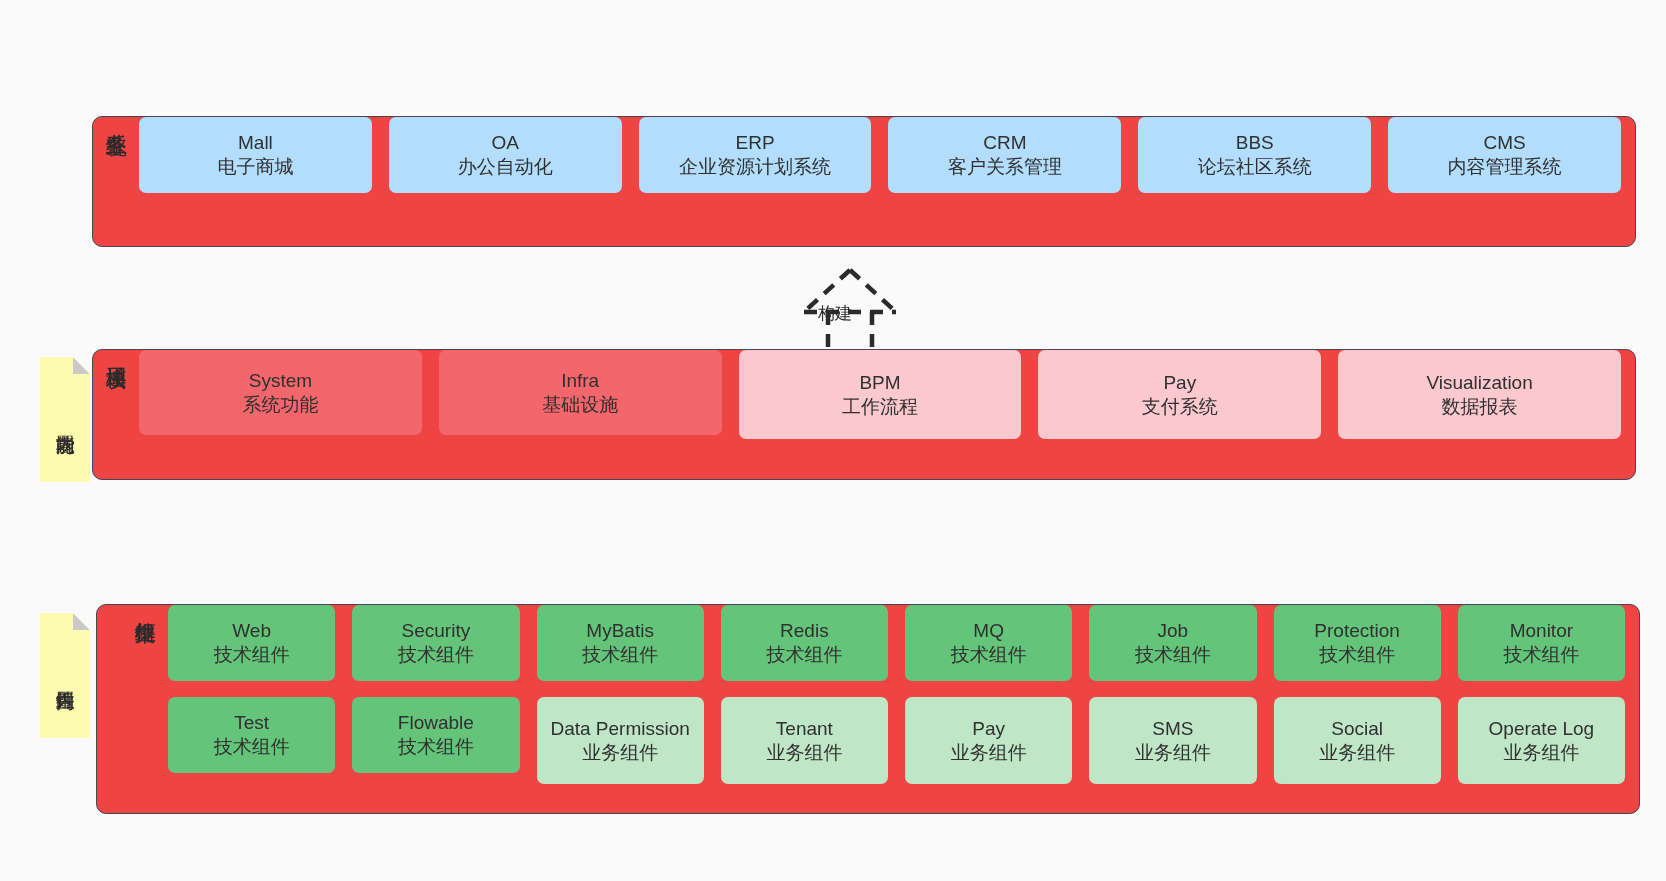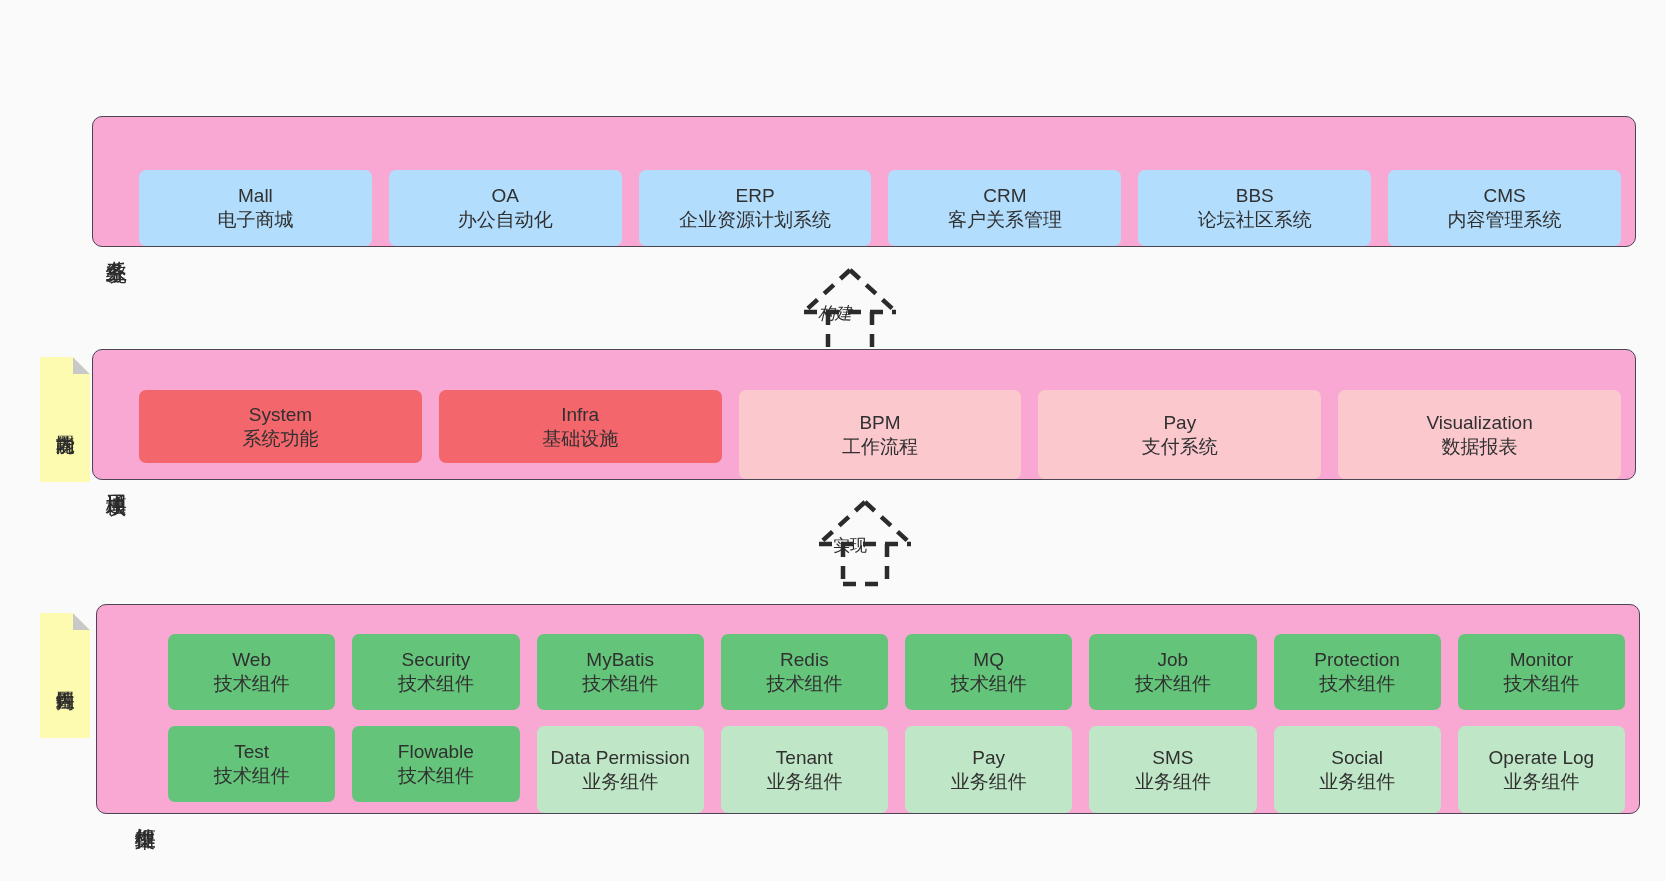--- a/index.html
+++ b/index.html
@@ -17,26 +17,26 @@
   }
 
   .canvas {
     position: absolute;
     inset: 0;
   }
 
   
   .layer {
     position: absolute;
-    background: #f9a8d4;
+    background: #ef4444;
     border: 1.6px solid #4a4453;
     border-radius: 10px;
     box-sizing: border-box;
     display: flex;
-    align-items: flex-end;
+    align-items: flex-start;
   }
   .layer-title {
     flex: 0 0 auto;
     width: 46px;
     display: flex;
     align-items: center;
     justify-content: center;
     font-size: 21px;
     line-height: 1.07;
     letter-spacing: 0.5px;
@@ -72,21 +72,21 @@
     font-size: 19px;
     line-height: 1.26;
     color: #303030;
     padding: 4px 6px;
     box-sizing: border-box;
   }
   .box .ln { display: block; white-space: nowrap; }
   .box .ln.wrap { white-space: normal; }
 
   .box.blue   { background: #b2ddfc; height: 76px; }
-  .box.red    { background: #f2666c; height: 73px; }
+  .box.red    { background: #f2666c; height: 85px; }
   .box.pink   { background: #fbc8ce; height: 89px; }
   .box.green  { background: #64c47a; height: 76px; }
   .box.lgreen { background: #bfe6c6; height: 87px; }
 
   
   .note {
     position: absolute;
     width: 50px;
     background: #fdfbaf;
     box-sizing: border-box;
@@ -159,21 +159,21 @@
 
         <div class="box blue">
           <span class="ln">CMS</span>
           <span class="ln">内容管理系统</span>
         </div>
 
       </div>
     </div>
   </div>
 
-  <div class="arrow" style="left:800px; top:268px; width:100px; height:86px;font-style:italic;">
+  <div class="arrow" style="left:800px; top:268px; width:100px; height:86px;">
     <svg width="100" height="86" viewBox="0 0 100 86" fill="none">
       <path d="M50 2 L96 44" stroke="#2b2b2b" stroke-width="4.5" stroke-dasharray="13 9" stroke-linecap="butt"></path>
       <path d="M50 2 L4 44" stroke="#2b2b2b" stroke-width="4.5" stroke-dasharray="13 9" stroke-linecap="butt"></path>
       <path d="M4 44 L96 44" stroke="#2b2b2b" stroke-width="4.5" stroke-dasharray="13 9" stroke-linecap="butt"></path>
       <path d="M28 44 L28 84" stroke="#2b2b2b" stroke-width="4.5" stroke-dasharray="13 9" stroke-linecap="butt"></path>
       <path d="M72 44 L72 84" stroke="#2b2b2b" stroke-width="4.5" stroke-dasharray="13 9" stroke-linecap="butt"></path>
       <path d="M28 84 L72 84" stroke="#2b2b2b" stroke-width="4.5" stroke-dasharray="13 9" stroke-linecap="butt"></path>
     </svg>
     <span class="arrow-label" style="left:18px; top:34px;">构建</span>
   </div>
@@ -211,31 +211,20 @@
 
         <div class="box pink">
           <span class="ln">Visualization</span>
           <span class="ln">数据报表</span>
         </div>
 
       </div>
     </div>
   </div>
 
-  <div class="arrow" style="left:815px; top:500px; width:100px; height:86px;">
-    <svg width="100" height="86" viewBox="0 0 100 86" fill="none">
-      <path d="M50 2 L96 44" stroke="#2b2b2b" stroke-width="4.5" stroke-dasharray="13 9" stroke-linecap="butt"></path>
-      <path d="M50 2 L4 44" stroke="#2b2b2b" stroke-width="4.5" stroke-dasharray="13 9" stroke-linecap="butt"></path>
-      <path d="M4 44 L96 44" stroke="#2b2b2b" stroke-width="4.5" stroke-dasharray="13 9" stroke-linecap="butt"></path>
-      <path d="M28 44 L28 84" stroke="#2b2b2b" stroke-width="4.5" stroke-dasharray="13 9" stroke-linecap="butt"></path>
-      <path d="M72 44 L72 84" stroke="#2b2b2b" stroke-width="4.5" stroke-dasharray="13 9" stroke-linecap="butt"></path>
-      <path d="M28 84 L72 84" stroke="#2b2b2b" stroke-width="4.5" stroke-dasharray="13 9" stroke-linecap="butt"></path>
-    </svg>
-    <span class="arrow-label" style="left:18px; top:34px;">实现</span>
-  </div>
 
   <div class="note" style="left:40px; top:613px; height:125px;">
     <span class="fold"></span>
     <span>内置组件</span>
   </div>
 
   <div class="layer" style="left:96px; top:604px; width:1544px; height:210px;padding-left:25px;">
     <div class="layer-title">框架组件</div>
     <div class="layer-body">
 

